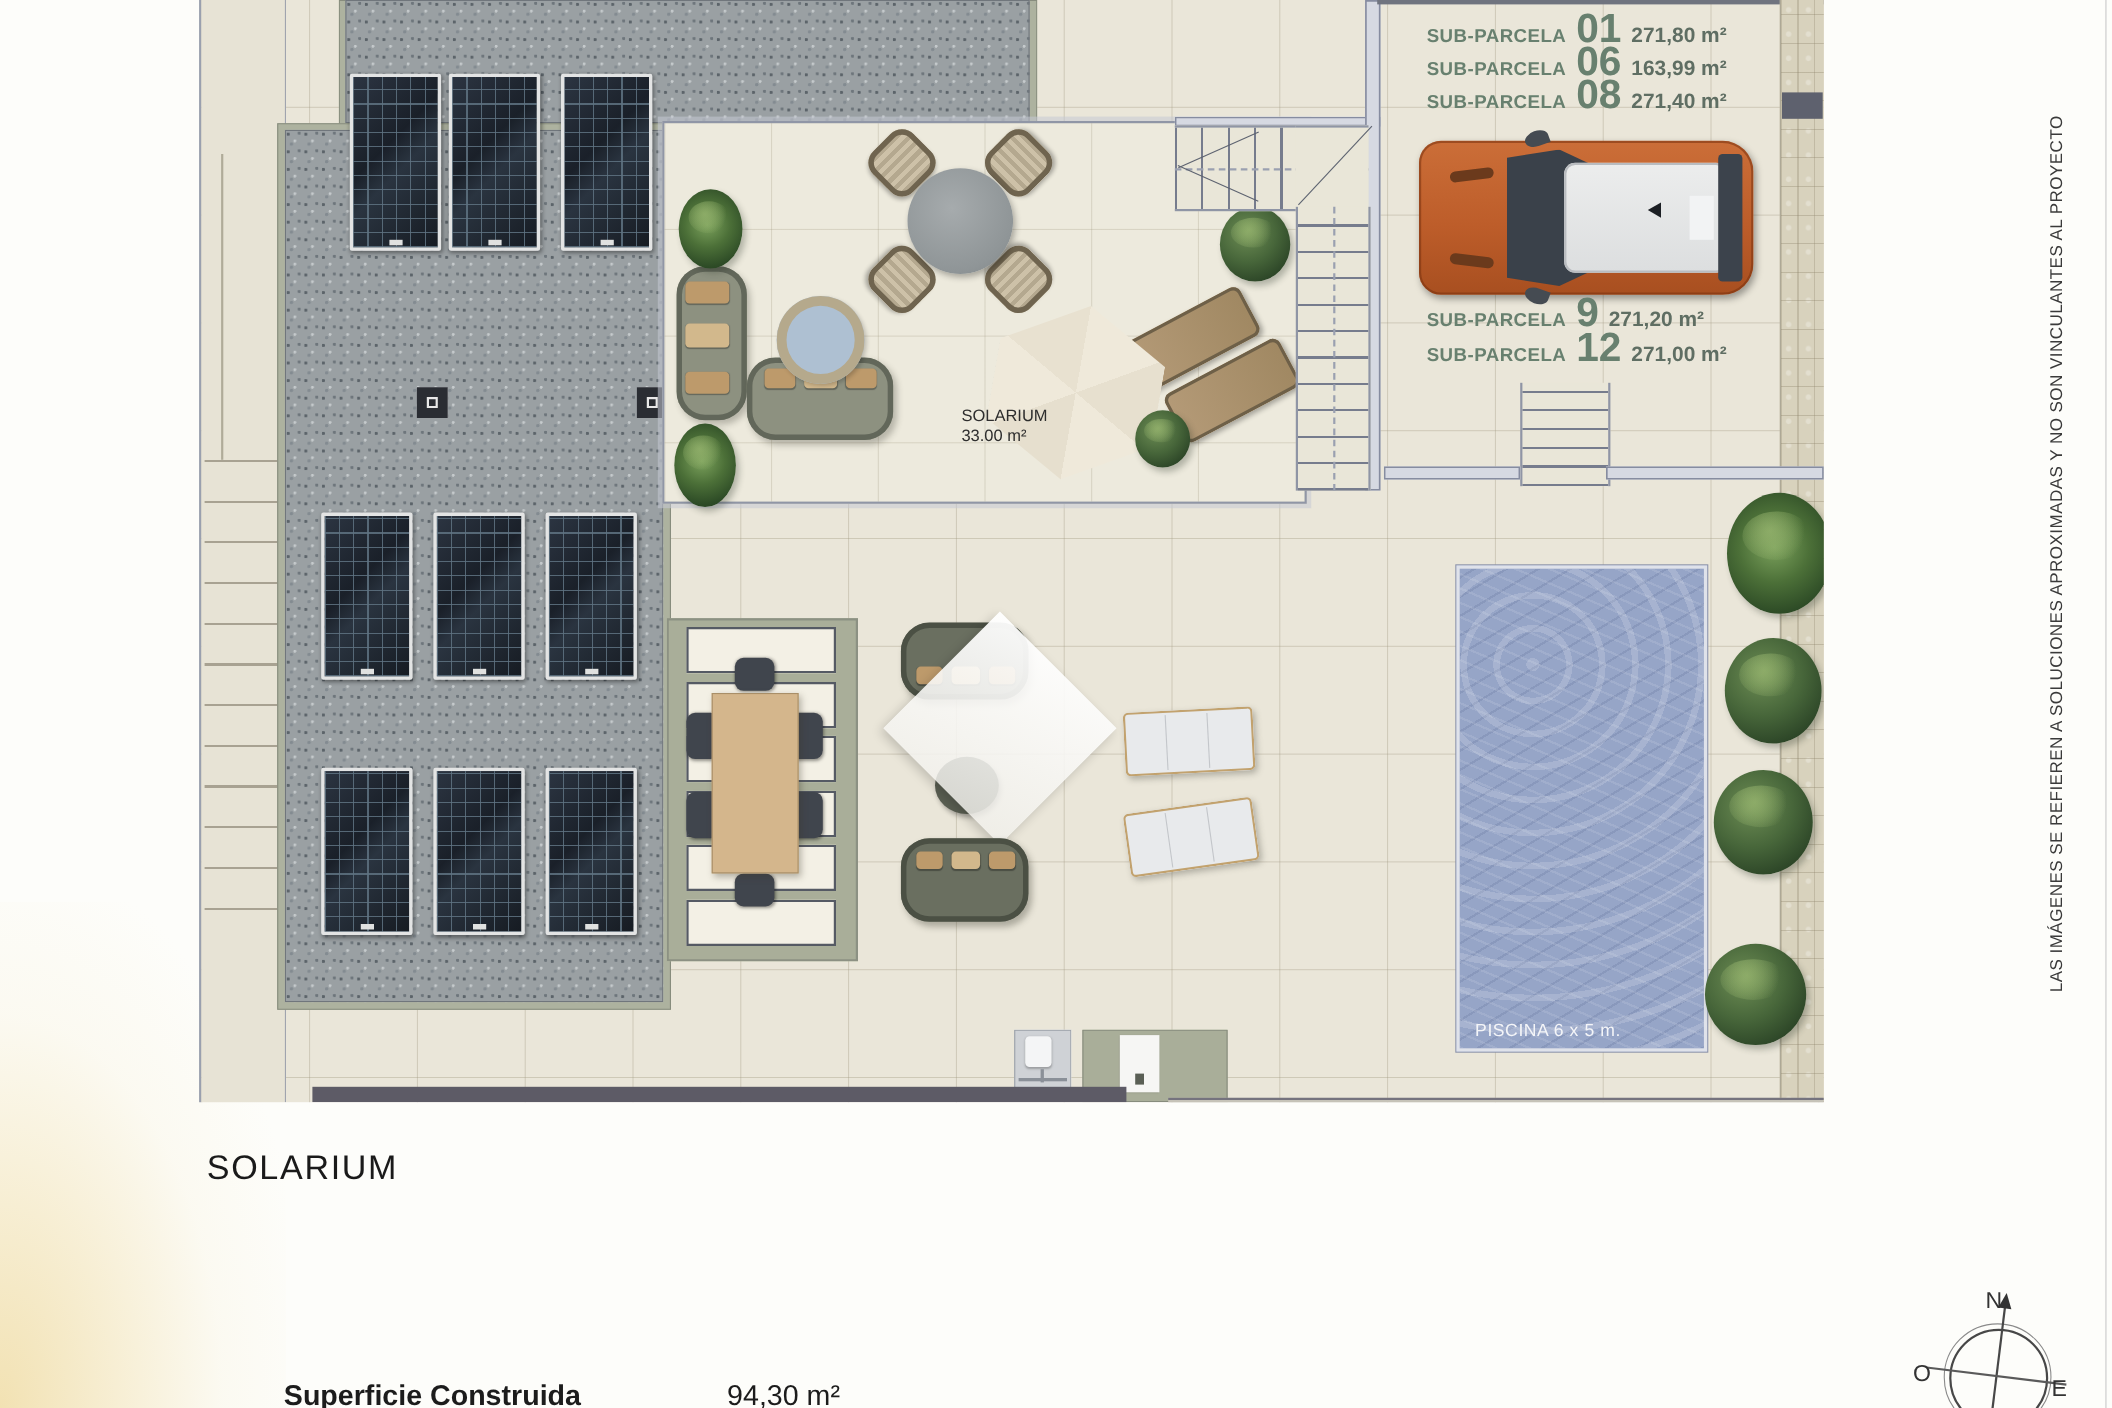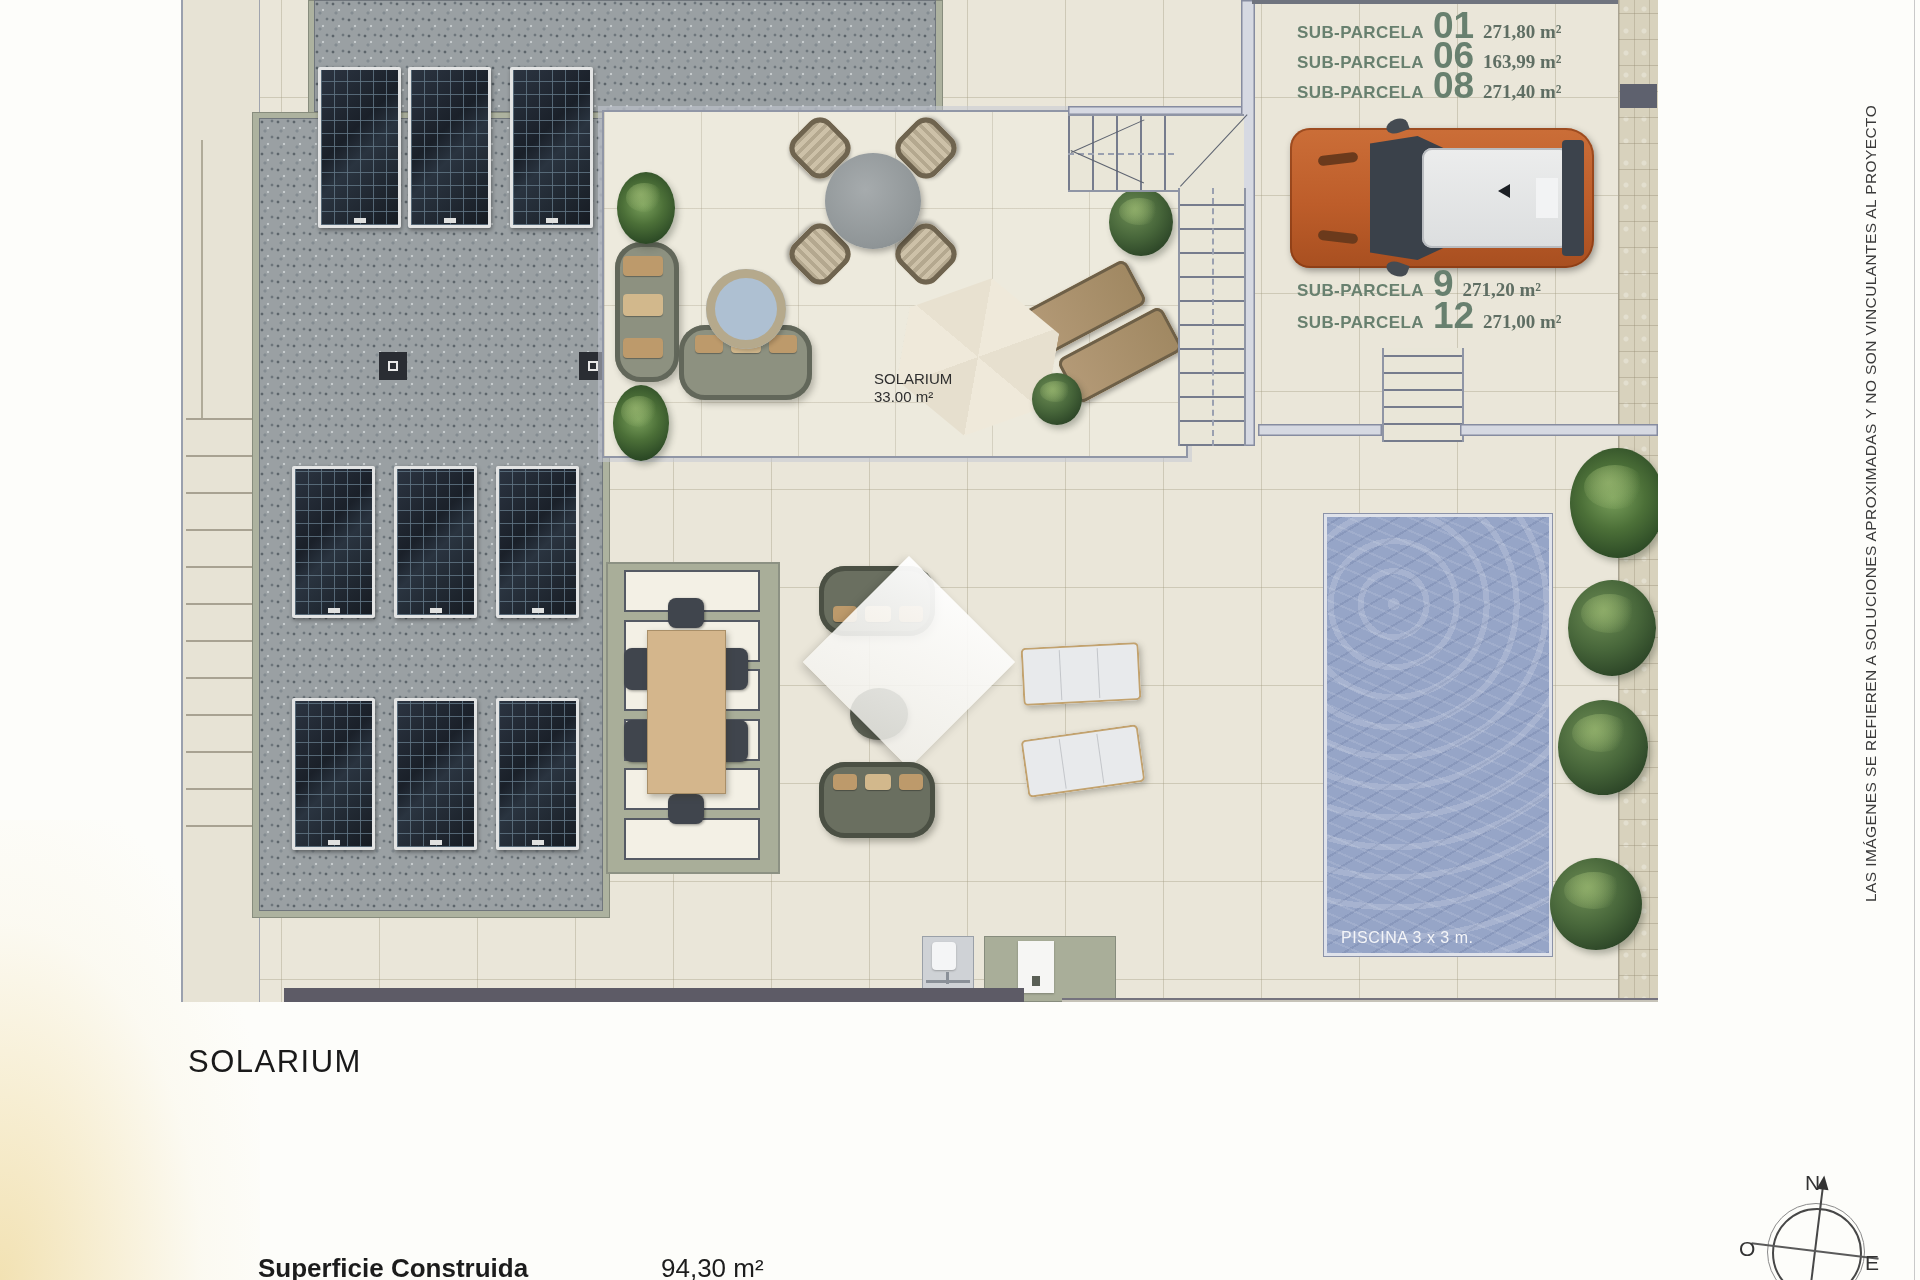--- a/index.html
+++ b/index.html
@@ -70,21 +70,21 @@
       background:linear-gradient(90deg,#b49a77,#a08862);box-shadow:inset 0 0 0 3px #6e6048, 2px 3px 5px rgba(0,0,0,.3);}
   .lounger-w{position:absolute;width:118px;height:58px;border-radius:5px;background:#e8eaec;
       box-shadow:inset 0 0 0 2px #c2a26e, 2px 3px 6px rgba(70,70,60,.35);}
   .lounger-w i{position:absolute;top:4px;bottom:4px;width:1px;background:#c3c6ca;}
   .chair-dk{position:absolute;background:#40454d;border-radius:8px;box-shadow:1px 1px 3px rgba(0,0,0,.4);}
 
   
   .parcel-row{position:absolute;display:flex;align-items:baseline;gap:9px;color:#68806f;white-space:nowrap;}
   .p-label{font-size:17px;font-weight:bold;letter-spacing:.4px;}
   .p-num{font-size:37px;font-weight:bold;line-height:.85;}
-  .p-area{font-size:19px;font-weight:bold;color:#5f6e63;font-family:Liberation Serif, serif;}
+  .p-area{font-size:19px;font-weight:bold;color:#5f6e63;}
   .note-v{position:absolute;left:1862px;top:902px;width:930px;white-space:nowrap;
       transform:rotate(-90deg);transform-origin:0 0;font-size:15.5px;letter-spacing:.4px;color:#3a3a3a;}
   .plan-label{font-size:15px;line-height:18px;color:#2e2e2e;}
 </style>
 </head>
 <body>
 
 <div id="canvas">
 
   <div class="abs" style="left:0;top:820px;width:260px;height:460px;
@@ -222,21 +222,21 @@
 
     <div class="abs flight-v" style="left:1199px;top:348px;width:78px;height:94px;background:#e9e6d8 repeating-linear-gradient(0deg,#767c8d 0 2px, transparent 2px 17px);"></div>
     <div class="abs wall" style="left:1075px;top:424px;width:124px;height:12px;"></div>
     <div class="abs wall" style="left:1277px;top:424px;width:198px;height:12px;"></div>
 
     <div class="abs" style="left:1141px;top:514px;width:222px;height:436px;border:3px solid #dfe2ea;box-shadow:0 0 0 1px #8b92a8;
                 background-color:#96a5c7;background-image:
                 repeating-radial-gradient(circle at 30% 20%, rgba(255,255,255,.16) 0 6px, transparent 6px 30px),
                 repeating-linear-gradient(23deg, rgba(255,255,255,.10) 0 2px, transparent 2px 12px),
                 repeating-linear-gradient(-31deg, rgba(58,74,120,.14) 0 2px, transparent 2px 15px);">
-      <div class="abs" style="left:14px;top:412px;color:#f4f5f8;font-size:16px;letter-spacing:.5px;">PISCINA 3 x 3 m.</div>
+      <div class="abs" style="left:14px;top:412px;color:#f4f5f8;font-size:16px;letter-spacing:.5px;">PISCINA 6 x 5 m.</div>
     </div>
 
     <div class="bush palm" style="left:1387px;top:448px;width:95px;height:110px;"></div>
     <div class="bush" style="left:1385px;top:580px;width:88px;height:96px;"></div>
     <div class="bush" style="left:1375px;top:700px;width:90px;height:95px;"></div>
     <div class="bush" style="left:1367px;top:858px;width:92px;height:92px;"></div>
 
     <div class="abs" style="left:423px;top:562px;width:174px;height:312px;background:#a9ae99;box-shadow:inset 0 0 0 2px #8c9183;"></div>
     <div class="abs" style="left:441px;top:570px;width:136px;height:42px;background:#f3f0e5;box-shadow:inset 0 0 0 2px #555a64;"></div>
     <div class="abs" style="left:441px;top:620px;width:136px;height:42px;background:#f3f0e5;box-shadow:inset 0 0 0 2px #555a64;"></div>

